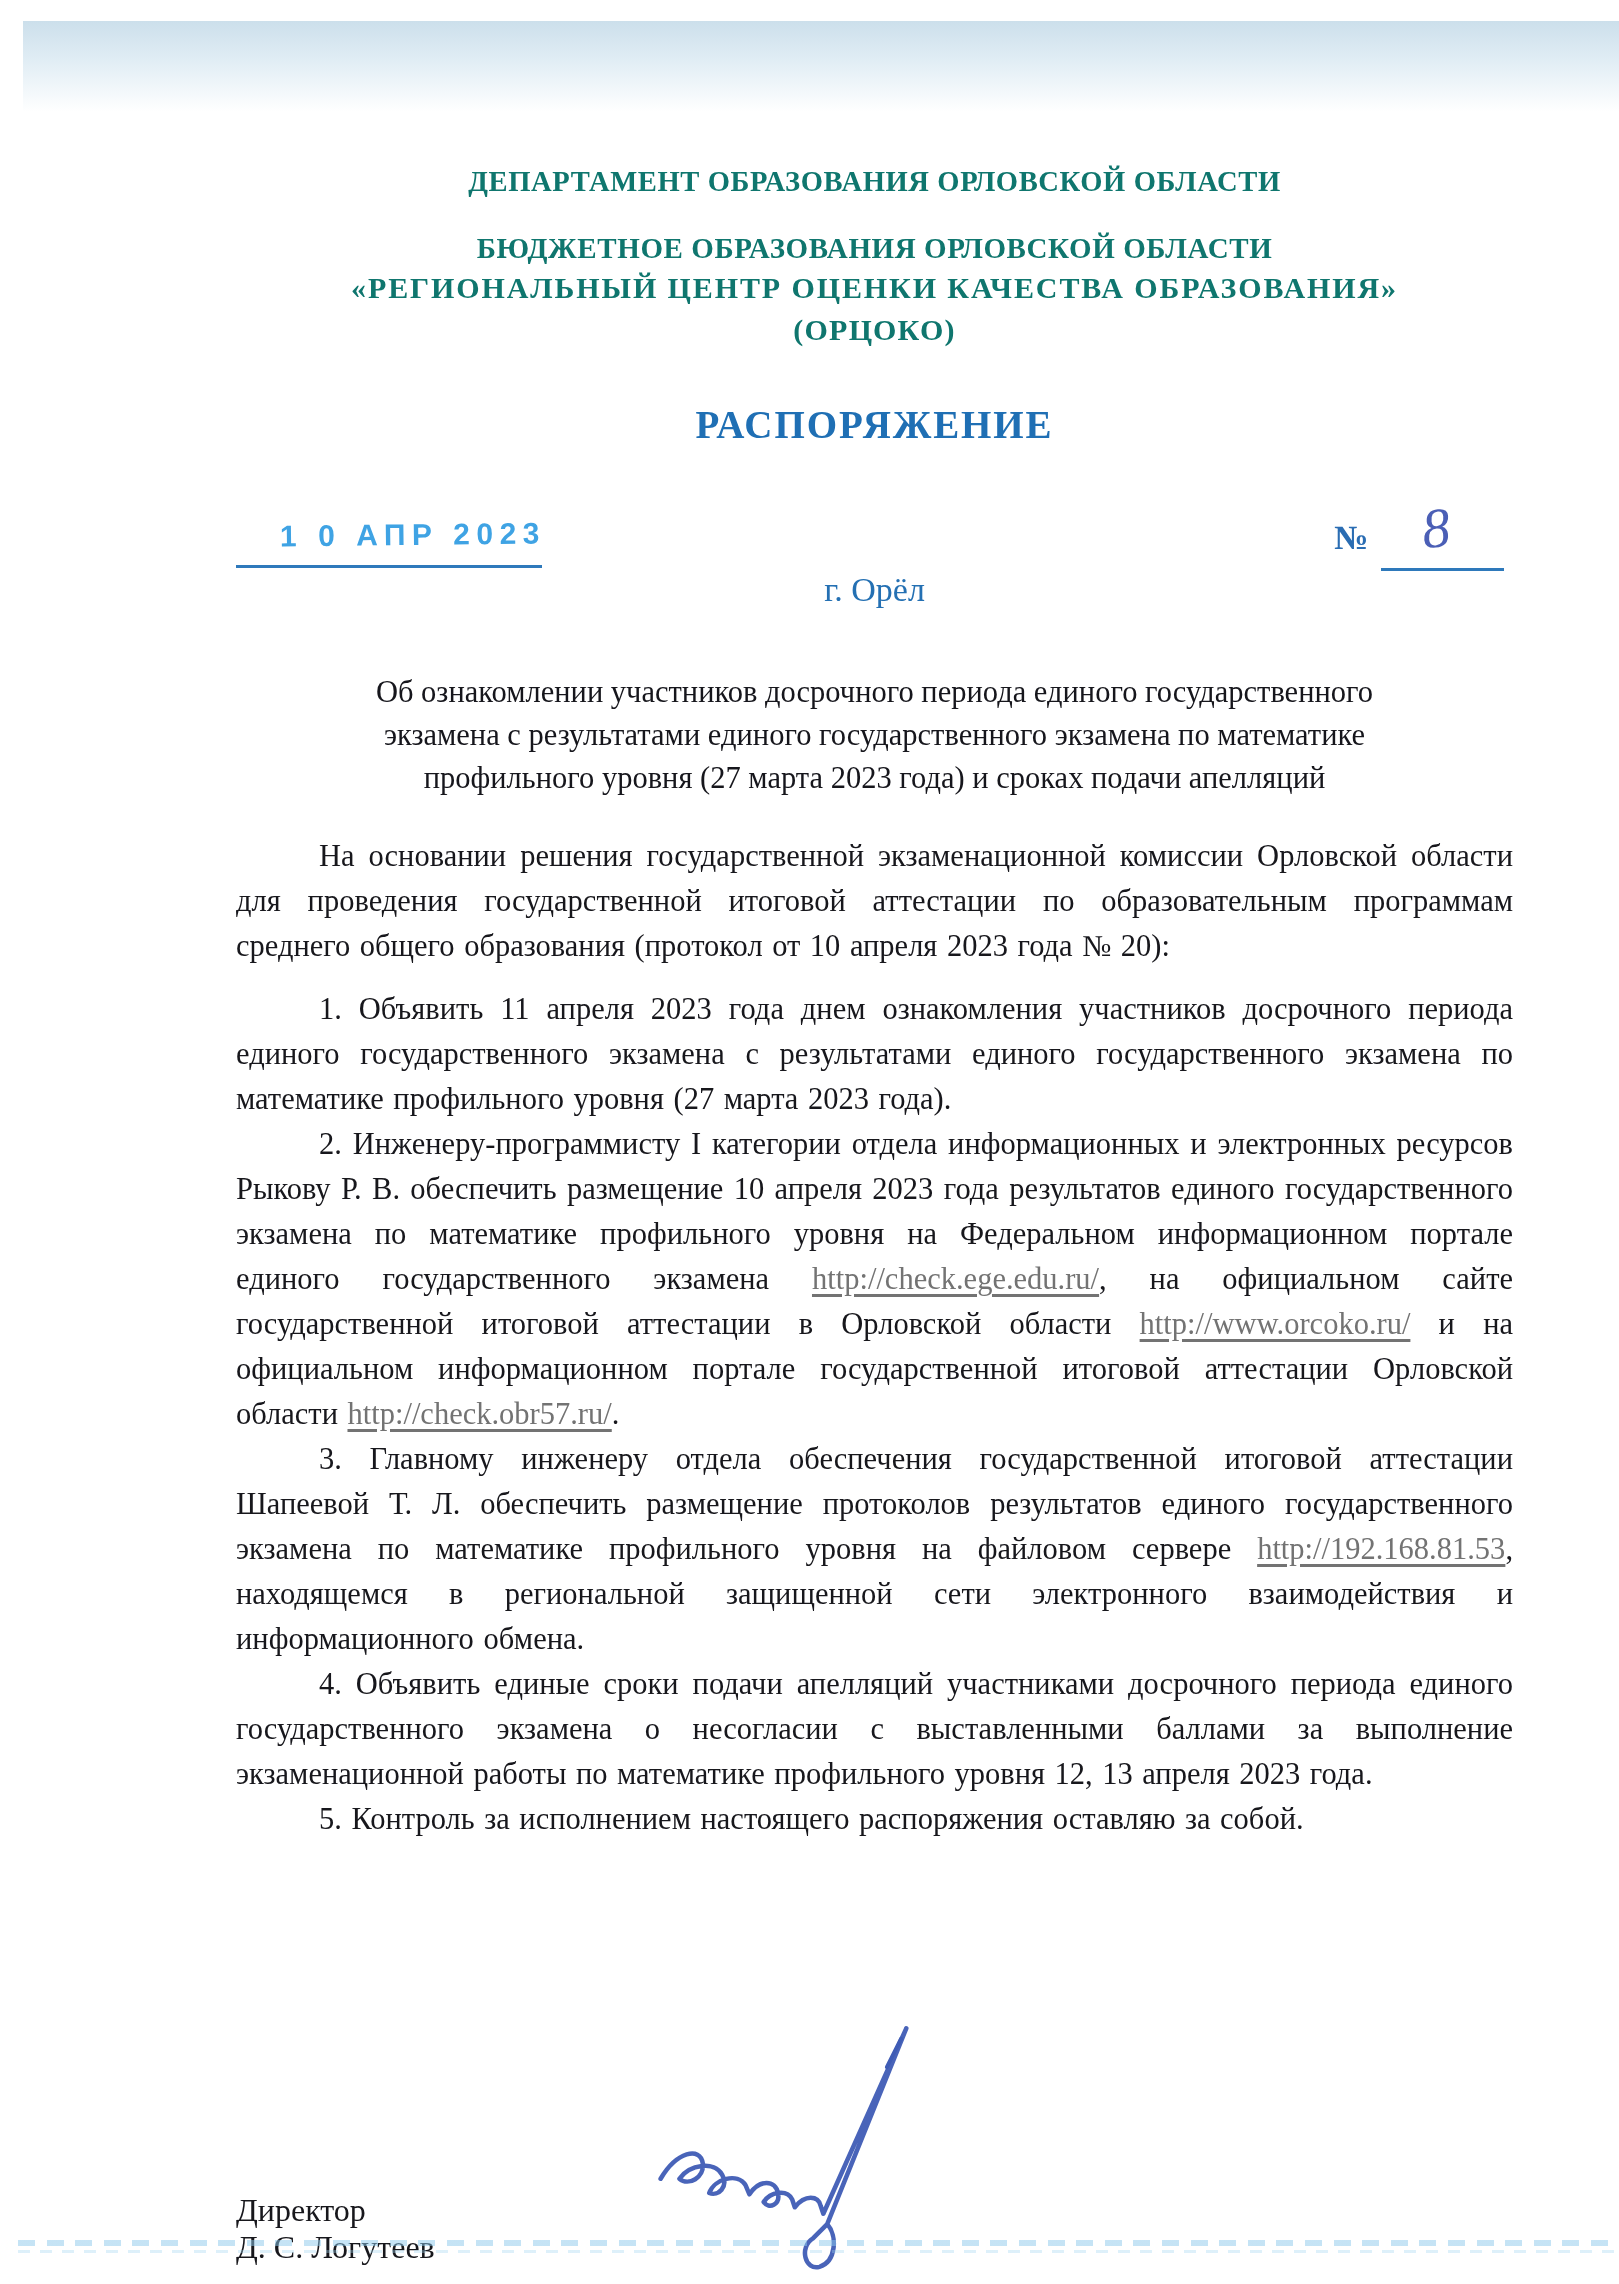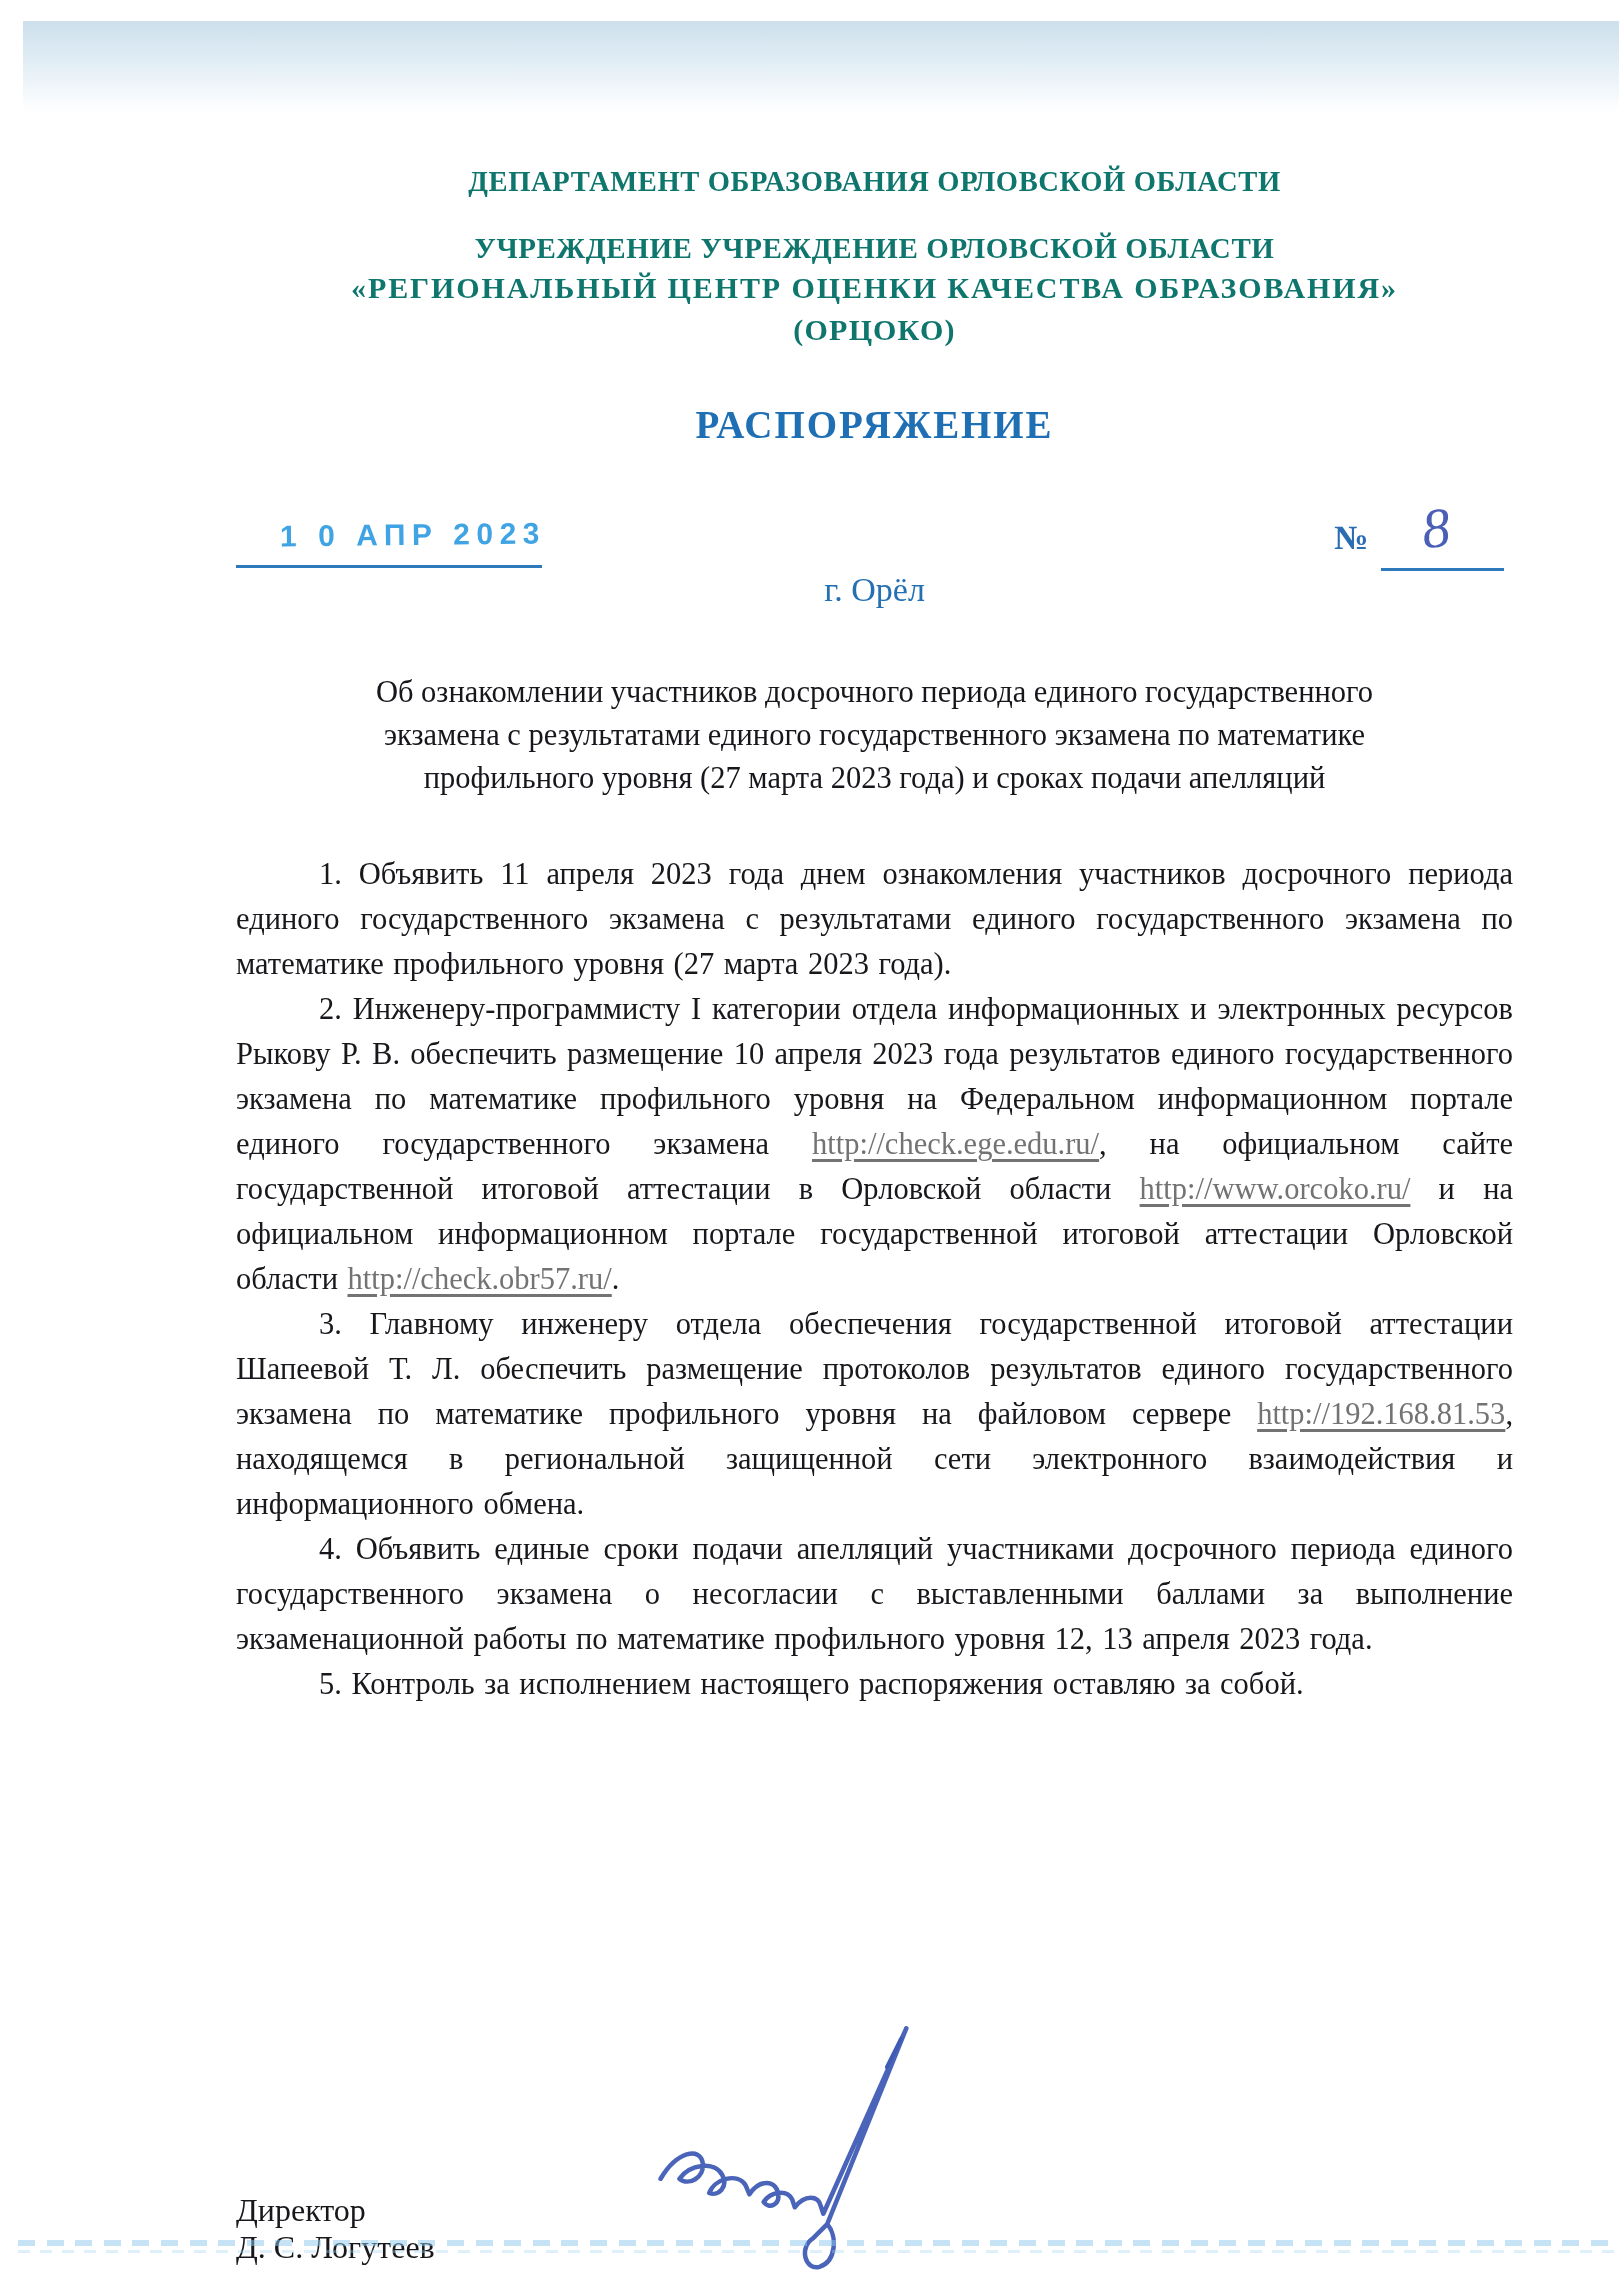--- a/index.html
+++ b/index.html
@@ -49,41 +49,42 @@
 </head>
 <body>
 
 <div class="page">
 
   <div class="top-band"></div>
 
   <div class="content">
 
     <div class="hline dept">ДЕПАРТАМЕНТ ОБРАЗОВАНИЯ ОРЛОВСКОЙ ОБЛАСТИ</div>
-    <div class="hline org1">УЧРЕЖДЕНИЕ УЧРЕЖДЕНИЕ ОРЛОВСКОЙ ОБЛАСТИ</div>
+    <div class="hline org1">БЮДЖЕТНОЕ ОБРАЗОВАНИЯ ОРЛОВСКОЙ ОБЛАСТИ</div>
     <div class="hline org2">«РЕГИОНАЛЬНЫЙ ЦЕНТР ОЦЕНКИ КАЧЕСТВА ОБРАЗОВАНИЯ»</div>
     <div class="hline org3">(ОРЦОКО)</div>
     <div class="hline doc-title">РАСПОРЯЖЕНИЕ</div>
 
     <div class="stamp">1 0 АПР 2023</div>
     <div class="stamp-line"></div>
 
     <div class="num-label">№</div>
     <div class="num-line"></div>
     <div class="num-value">8</div>
 
     <div class="city">г. Орёл</div>
 
     <div class="subject">
       <div>Об ознакомлении участников досрочного периода единого государственного</div>
       <div>экзамена с результатами единого государственного экзамена по математике</div>
       <div>профильного уровня (27 марта 2023 года) и сроках подачи апелляций</div>
     </div>
 
     <div class="body-block">
+      <p class="para">На основании решения государственной экзаменационной комиссии Орловской области для проведения государственной итоговой аттестации по образовательным программам среднего общего образования (протокол от 10 апреля 2023 года № 20):</p>
       <p class="para gap">1. Объявить 11 апреля 2023 года днем ознакомления участников досрочного периода единого государственного экзамена с результатами единого государственного экзамена по математике профильного уровня (27 марта 2023 года).</p>
       <p class="para"><span>2. Инженеру-программисту I категории отдела информационных и электронных ресурсов Рыкову Р. В. обеспечить размещение 10 апреля 2023 года результатов единого государственного экзамена по математике профильного уровня на Федеральном информационном портале единого государственного экзамена </span><span class="link">http://check.ege.edu.ru/</span><span>, на официальном сайте государственной итоговой аттестации в Орловской области </span><span class="link">http://www.orcoko.ru/</span><span> и на официальном информационном портале государственной итоговой аттестации Орловской области </span><span class="link">http://check.obr57.ru/</span><span>.</span></p>
       <p class="para"><span>3. Главному инженеру отдела обеспечения государственной итоговой аттестации Шапеевой Т. Л. обеспечить размещение протоколов результатов единого государственного экзамена по математике профильного уровня на файловом сервере </span><span class="link">http://192.168.81.53</span><span>, находящемся в региональной защищенной сети электронного взаимодействия и информационного обмена.</span></p>
       <p class="para">4. Объявить единые сроки подачи апелляций участниками досрочного периода единого государственного экзамена о несогласии с выставленными баллами за выполнение экзаменационной работы по математике профильного уровня 12, 13 апреля 2023 года.</p>
       <p class="para">5. Контроль за исполнением настоящего распоряжения оставляю за собой.</p>
     </div>
 
     <div class="sign-row">
       <span>Директор</span>
       <span>Д. С. Логутеев</span>

